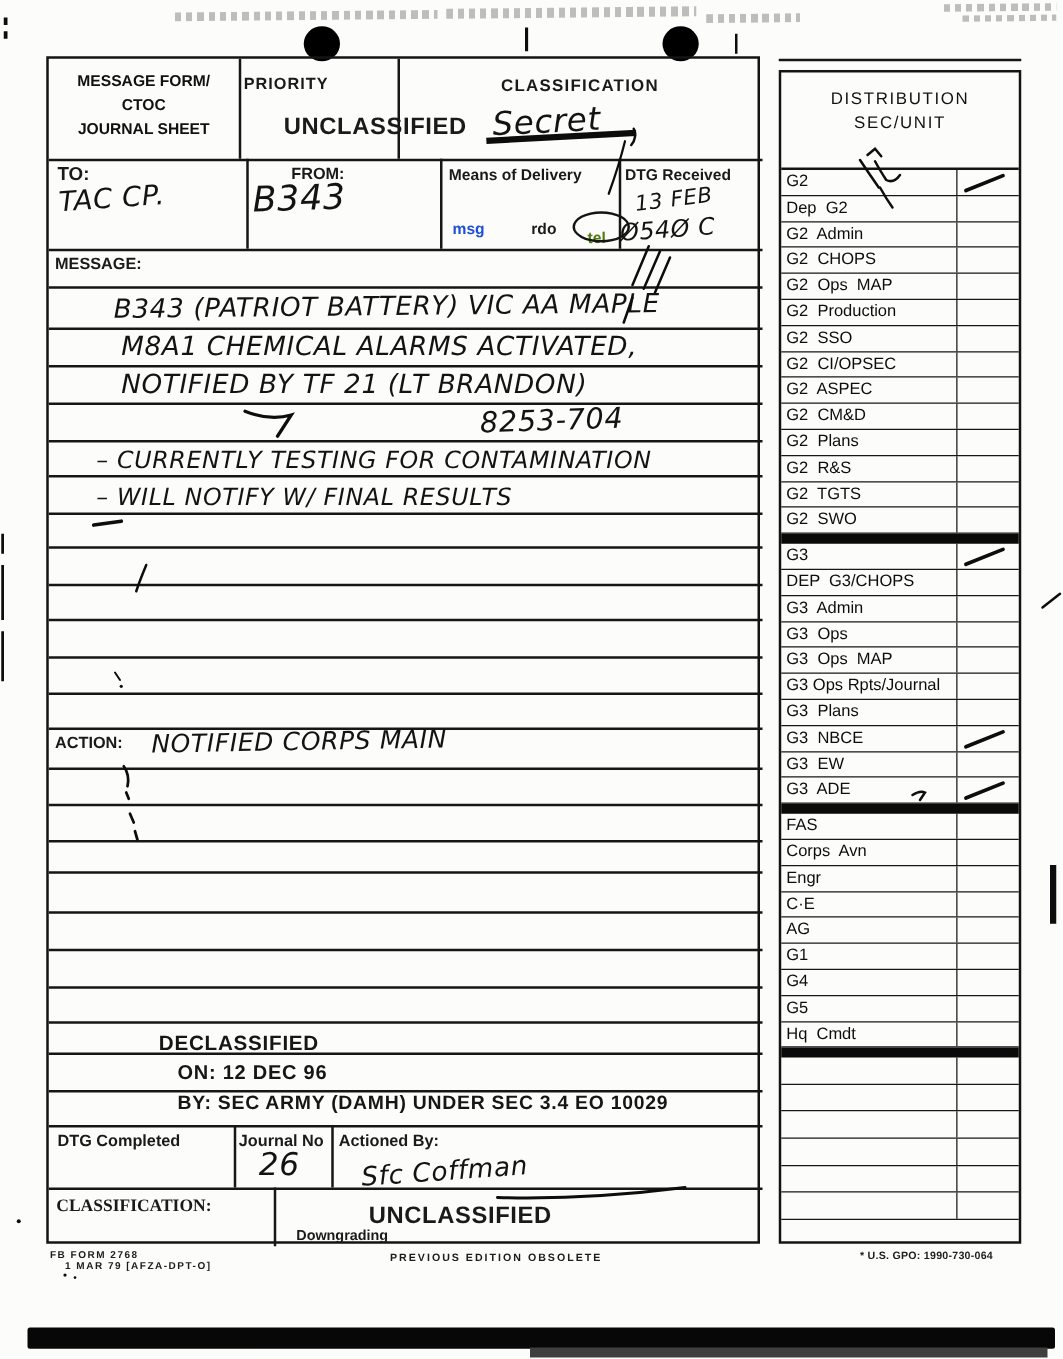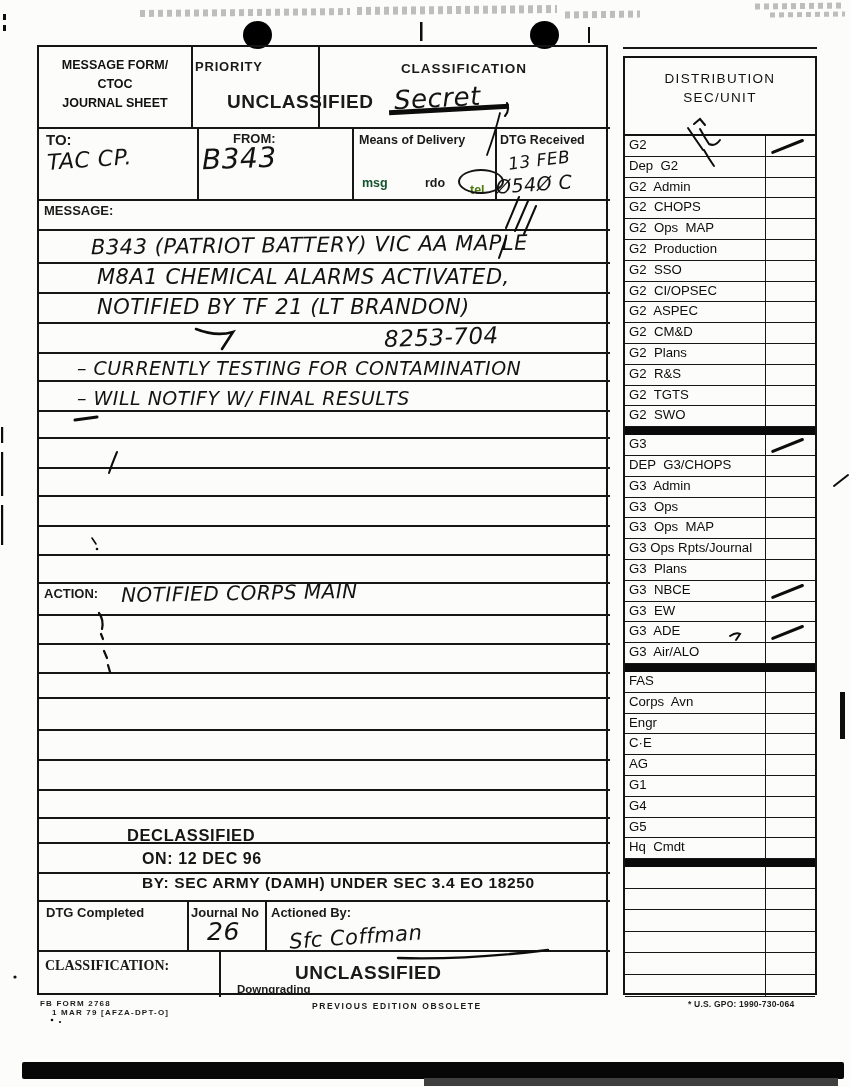--- a/index.html
+++ b/index.html
@@ -81,21 +81,21 @@
     <div class="vline" style="left:158px;top:80px;height:72px;"></div>
     <div class="vline" style="left:313px;top:80px;height:72px;"></div>
     <div class="vline" style="left:456px;top:80px;height:72px;"></div>
     <div class="hline" style="left:0;top:152px;width:571px;"></div>
 
     <div class="lbl" style="left:7px;top:84px;font-size:15px;">TO:</div>
     <div class="hw" style="left:8px;top:100px;font-size:22px;transform:rotate(-4deg);">TAC CP.</div>
     <div class="lbl" style="left:162px;top:84px;font-size:13px;padding-left:32px;">FROM:</div>
     <div class="hw" style="left:163px;top:95px;font-size:28px;transform:rotate(-2deg);">B343</div>
     <div class="lbl" style="left:320px;top:86px;font-size:12.5px;">Means of Delivery</div>
-    <div class="abs" style="left:323px;top:129px;font-size:12.5px;font-weight:700;color:#14532d;text-align:right;">msg</div>
+    <div class="abs" style="left:323px;top:129px;font-size:12.5px;font-weight:700;color:#1d4ed8;text-align:right;">msg</div>
     <div class="abs" style="left:386px;top:129px;font-size:12.5px;font-weight:700;color:#1a1a1a;">rdo</div>
     <div class="abs" style="left:431px;top:136px;font-size:12.5px;font-weight:700;color:#4d7c0f;">tel</div>
     <div class="tel-circle"></div>
     <div class="lbl" style="left:461px;top:86px;font-size:12.5px;">DTG Received</div>
     <div class="hw" style="left:469px;top:103px;font-size:17px;transform:rotate(-7deg);">13 FEB</div>
     <div class="hw" style="left:457px;top:126px;font-size:19px;transform:rotate(-4deg);">Ø54Ø C</div>
 
     <div class="hline" style="left:0;top:182px;width:571px;"></div>
     <div class="lbl" style="left:5px;top:156px;font-size:13px;">MESSAGE:</div>
 
@@ -131,21 +131,21 @@
     <div class="hw" style="left:58px;top:248px;font-size:21px;">NOTIFIED BY TF 21 (LT BRANDON)</div>
     <div class="hw" style="left:345px;top:277px;font-size:23px;transform:rotate(-2deg);">8253-704</div>
     <div class="hw" style="left:38px;top:310px;font-size:19px;">– CURRENTLY TESTING FOR CONTAMINATION</div>
     <div class="hw" style="left:38px;top:340px;font-size:19px;">– WILL NOTIFY W/ FINAL RESULTS</div>
 
     <div class="lbl" style="left:5px;top:539px;font-size:13px;">ACTION:</div>
     <div class="hw" style="left:82px;top:534px;font-size:20px;transform:rotate(-1deg);">NOTIFIED CORPS MAIN</div>
 
     <div class="stamp" style="left:88px;top:779px;font-size:16.5px;">DECLASSIFIED</div>
     <div class="stamp" style="left:103px;top:803px;font-size:16px;">ON: 12 DEC 96</div>
-    <div class="stamp" style="left:103px;top:827px;font-size:15.5px;">BY: SEC ARMY (DAMH) UNDER SEC 3.4 EO 18250</div>
+    <div class="stamp" style="left:103px;top:827px;font-size:15.5px;">BY: SEC ARMY (DAMH) UNDER SEC 3.4 EO 10029</div>
 
     <div class="vline" style="left:148px;top:853px;height:50px;"></div>
     <div class="vline" style="left:226px;top:853px;height:50px;"></div>
     <div class="lbl" style="left:7px;top:858px;font-size:13px;">DTG Completed</div>
     <div class="lbl" style="left:152px;top:858px;font-size:13px;">Journal No</div>
     <div class="hw" style="left:168px;top:870px;font-size:25px;">26</div>
     <div class="lbl" style="left:232px;top:858px;font-size:13px;">Actioned By:</div>
     <div class="hw" style="left:250px;top:878px;font-size:21px;transform:rotate(-4deg);">Sfc Coffman</div>
 
     <div class="vline" style="left:180px;top:903px;height:47px;"></div>
@@ -263,24 +263,20 @@
         </div>
         <div class="dist-row">
           <div class="dist-label">G3  EW</div>
           <div class="dist-check"></div>
         </div>
         <div class="dist-row">
           <div class="dist-label">G3  ADE</div>
           <div class="dist-check">
             <div class="slash"></div>
           </div>
-        </div>
-        <div class="dist-row">
-          <div class="dist-label">G3  Air/ALO</div>
-          <div class="dist-check"></div>
         </div>
         <div class="dist-divider"></div>
         <div class="dist-row">
           <div class="dist-label">FAS</div>
           <div class="dist-check"></div>
         </div>
         <div class="dist-row">
           <div class="dist-label">Corps  Avn</div>
           <div class="dist-check"></div>
         </div>

